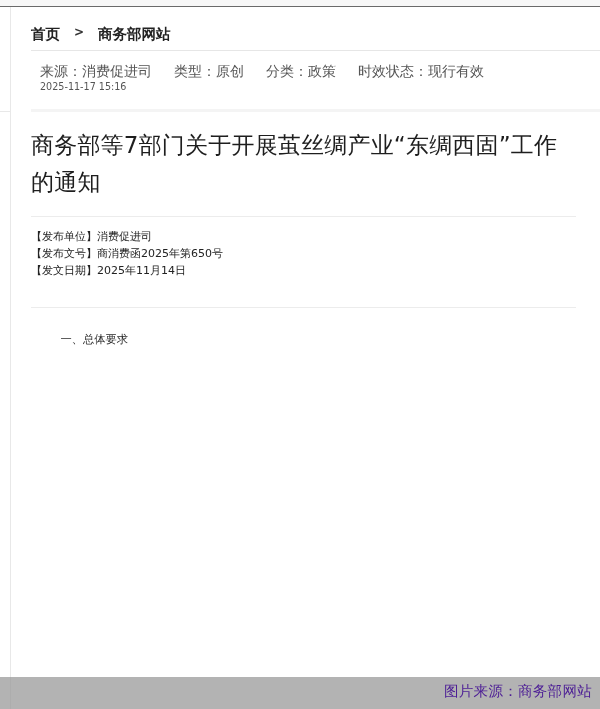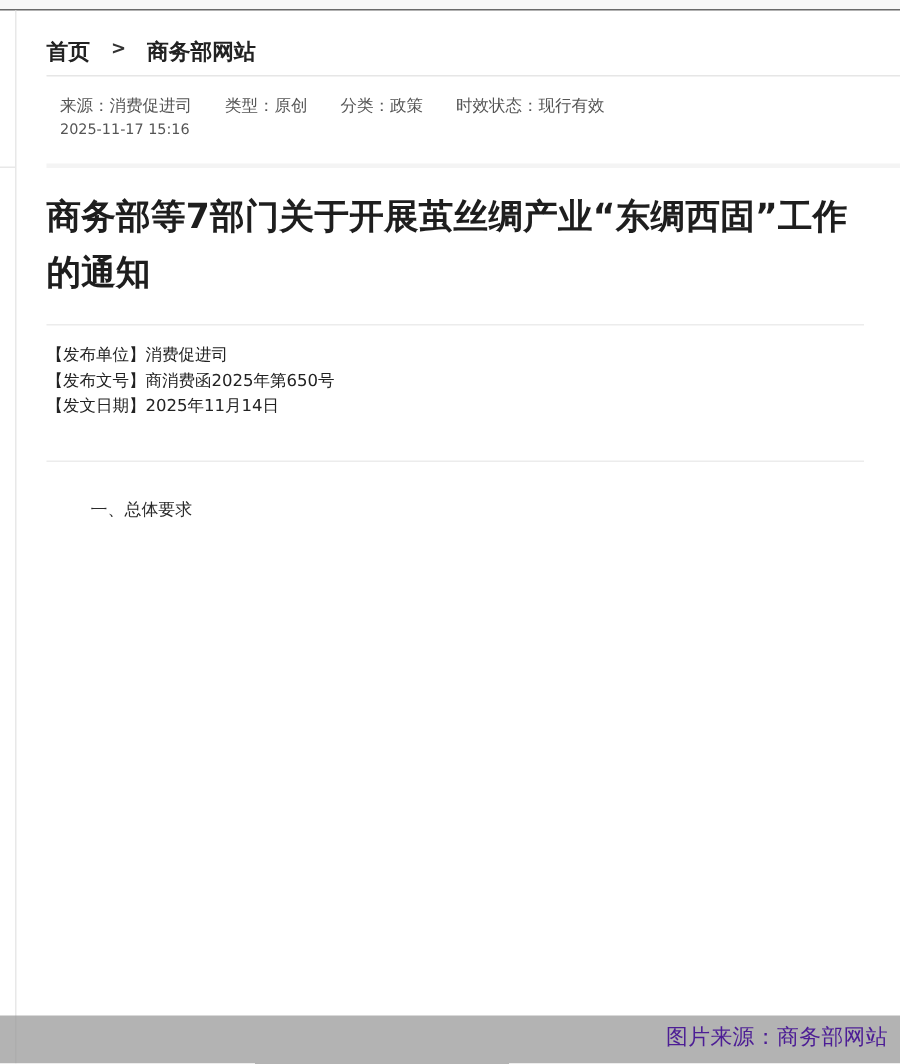--- a/index.html
+++ b/index.html
@@ -28,33 +28,33 @@
     .breadcrumb {
       position: absolute; left: 0; top: 25px; height: 22px;
       font-size: 14.5px; font-weight: bold; color: #222;
       display: flex; white-space: nowrap;
     }
     .breadcrumb .sep { margin: 0 14px 0 14px; font-size: 12px; font-weight: bold; color: #333; }
     .crumb-divider {
       position: absolute; left: 0; top: 50px; width: 569px; height: 1px; background: #e6e6e6;
     }
     .meta-row {
-      position: absolute; left: 9px; top: 63px; font-size: 11px; color: #555;
+      position: absolute; left: 9px; top: 63px; font-size: 14px; color: #555;
       display: flex; white-space: nowrap;
     }
     .meta-row .meta-item { margin-right: 22px; }
     .meta-date {
       position: absolute; left: 9px; top: 81px; font-size: 9.6px; color: #555; text-align: center;
     }
     .section-strip {
       position: absolute; left: 0; top: 109px; width: 569px; height: 3px; background: #f4f4f4;
     }
     .title {
       position: absolute; left: 0; top: 127px; width: 545px;
-      font-size: 23px; font-weight: bold; line-height: 37px; color: #1e1e1e;
+      font-size: 23px; font-weight: normal; line-height: 37px; color: #1e1e1e;
       letter-spacing: 0.2px;
     }
     .title-divider {
       position: absolute; left: 0; top: 216px; width: 545px; height: 1px; background: #ececec;
     }
     .info {
       position: absolute; left: 0; top: 228px; font-size: 11px; line-height: 17px; color: #222;
     }
     .info-line { white-space: nowrap; }
     .body-divider {

